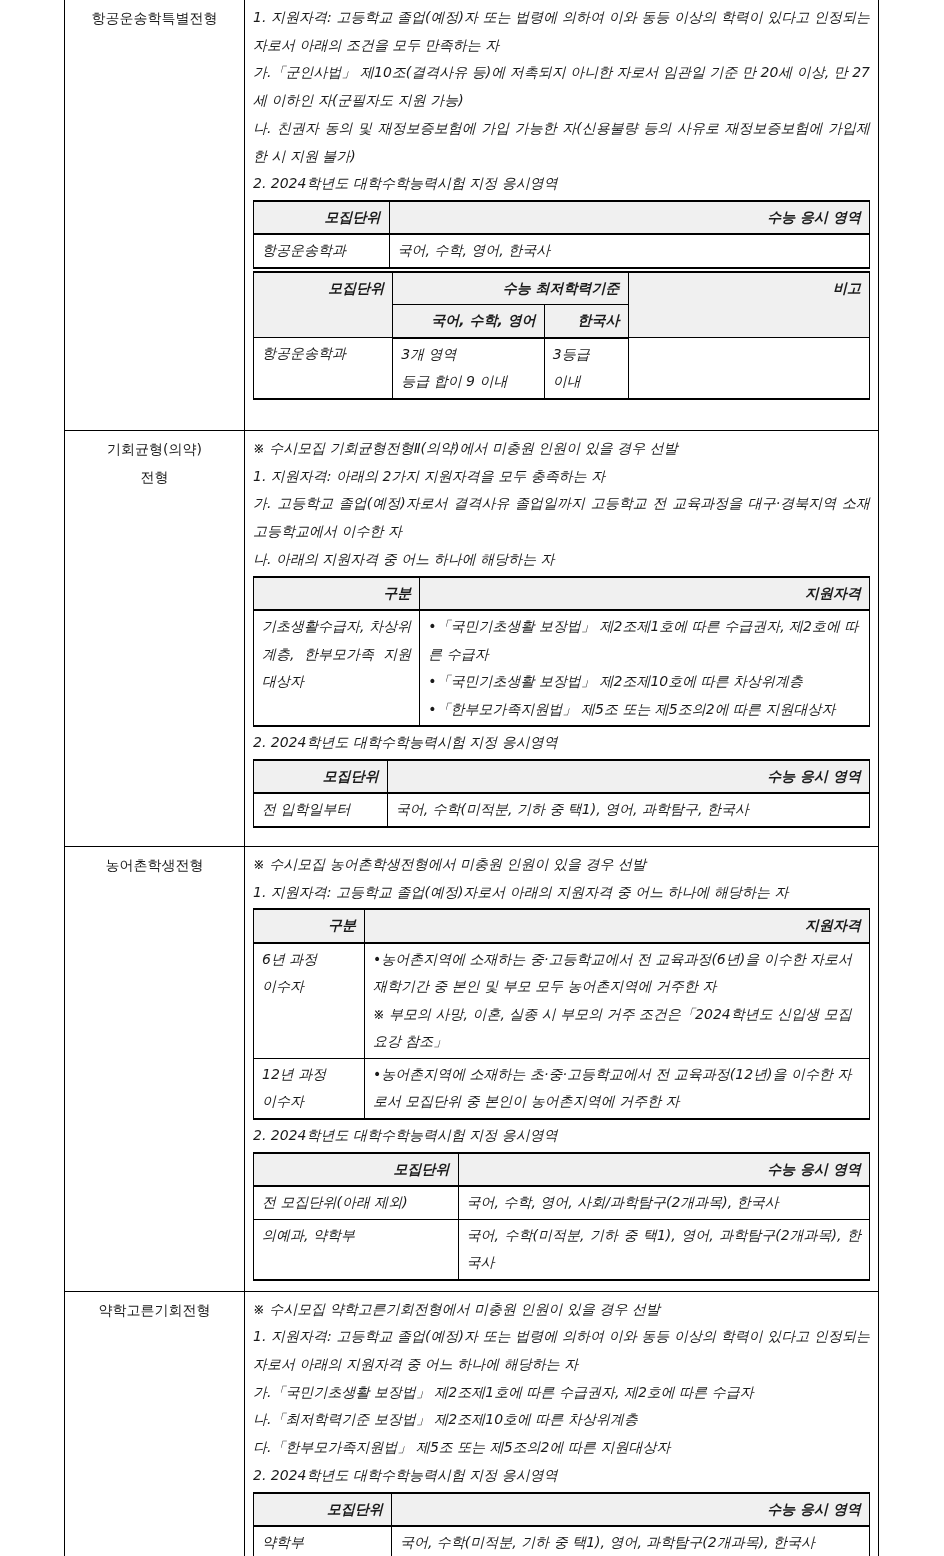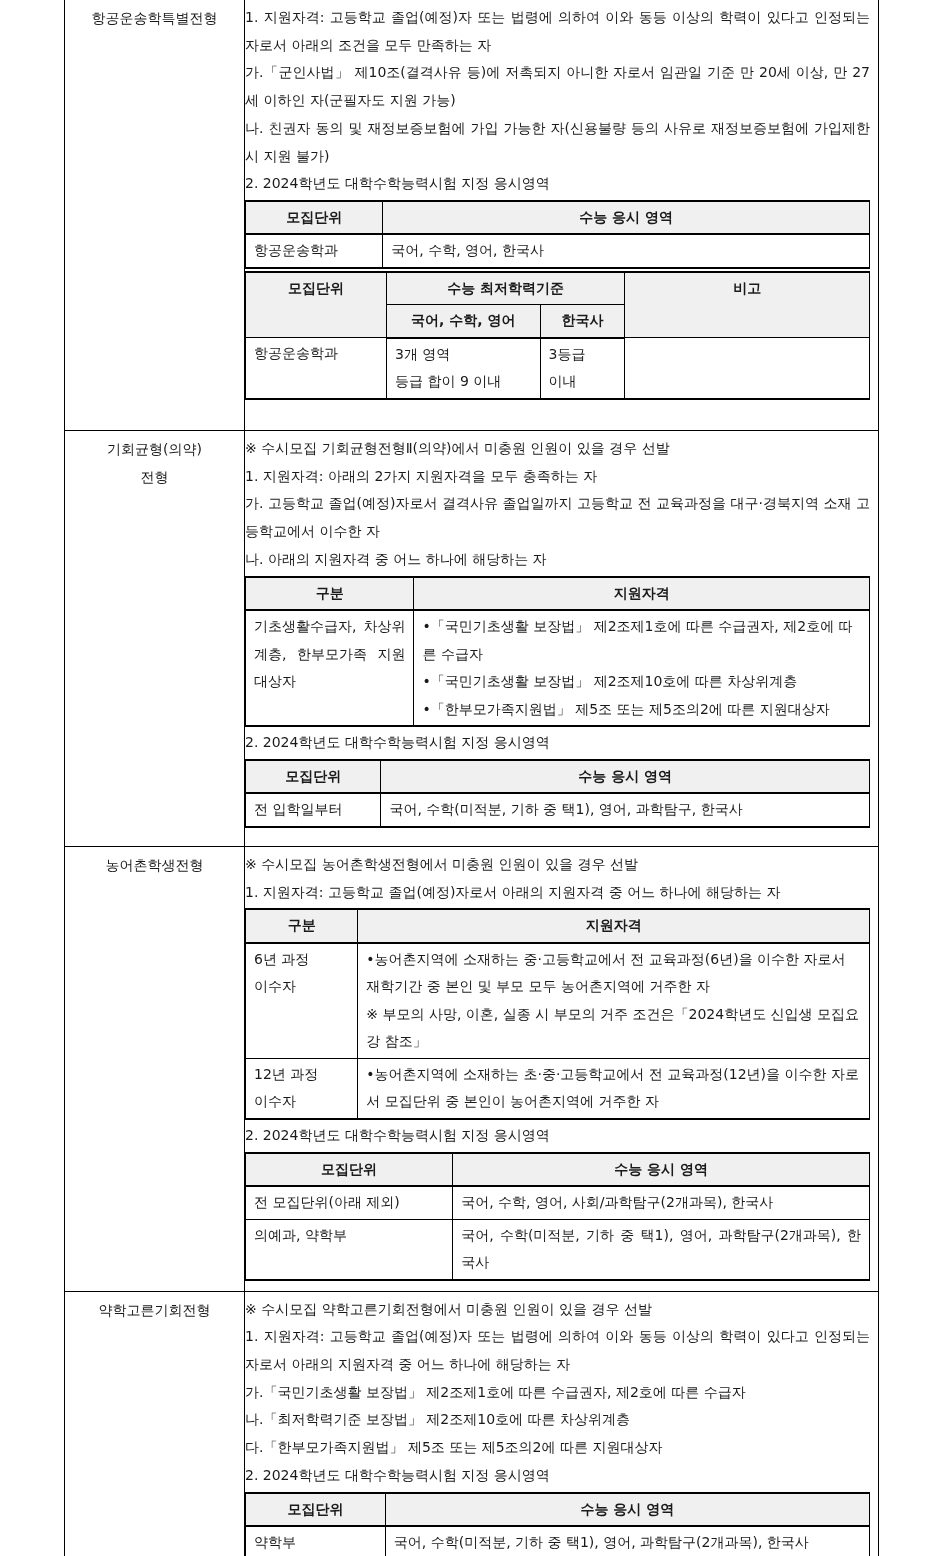--- a/index.html
+++ b/index.html
@@ -12,33 +12,33 @@
     position: absolute; left: 64px; top: -1px; width: 815px;
     border-collapse: collapse; table-layout: fixed;
   }
   .outer > tbody > tr > td {
     border: 1px solid #000; vertical-align: top; padding: 0;
   }
   .outer td.label {
     width: 179px; text-align: center; line-height: 28px; padding-top: 4px;
   }
   .outer td.content {
-    padding: 4px 8px 8px 0; line-height: 27.7px; text-align: justify;
+    padding: 4px 8px 8px 8px; line-height: 27.7px; text-align: justify; font-style: italic;
   }
   .line { display: block; }
   .inner {
     width: 100%; border-collapse: collapse; table-layout: fixed;
     border-top: 2.5px solid #000; border-bottom: 2.5px solid #000;
     border-left: 1.5px solid #000; border-right: 1.5px solid #000;
     margin: 2px 0 2px 0;
   }
   .inner th, .inner td {
     border: 1px solid #000; padding: 2px 8px; line-height: 27.5px; font-weight: normal;
   }
-  .inner th { background: #f0f0f0; text-align: center; font-weight: bold; }
+  .inner th { background: #f0f0f0; text-align: right; font-weight: bold; }
   .inner thead tr:last-child th { border-bottom: 2px solid #000; }
   .inner td.c { }
   .inner td.l { text-align: left; }
   .inner td { vertical-align: top; }
   .bullet { display: block; }
 </style>
 </head>
 <body>
 
 <table class="outer">

